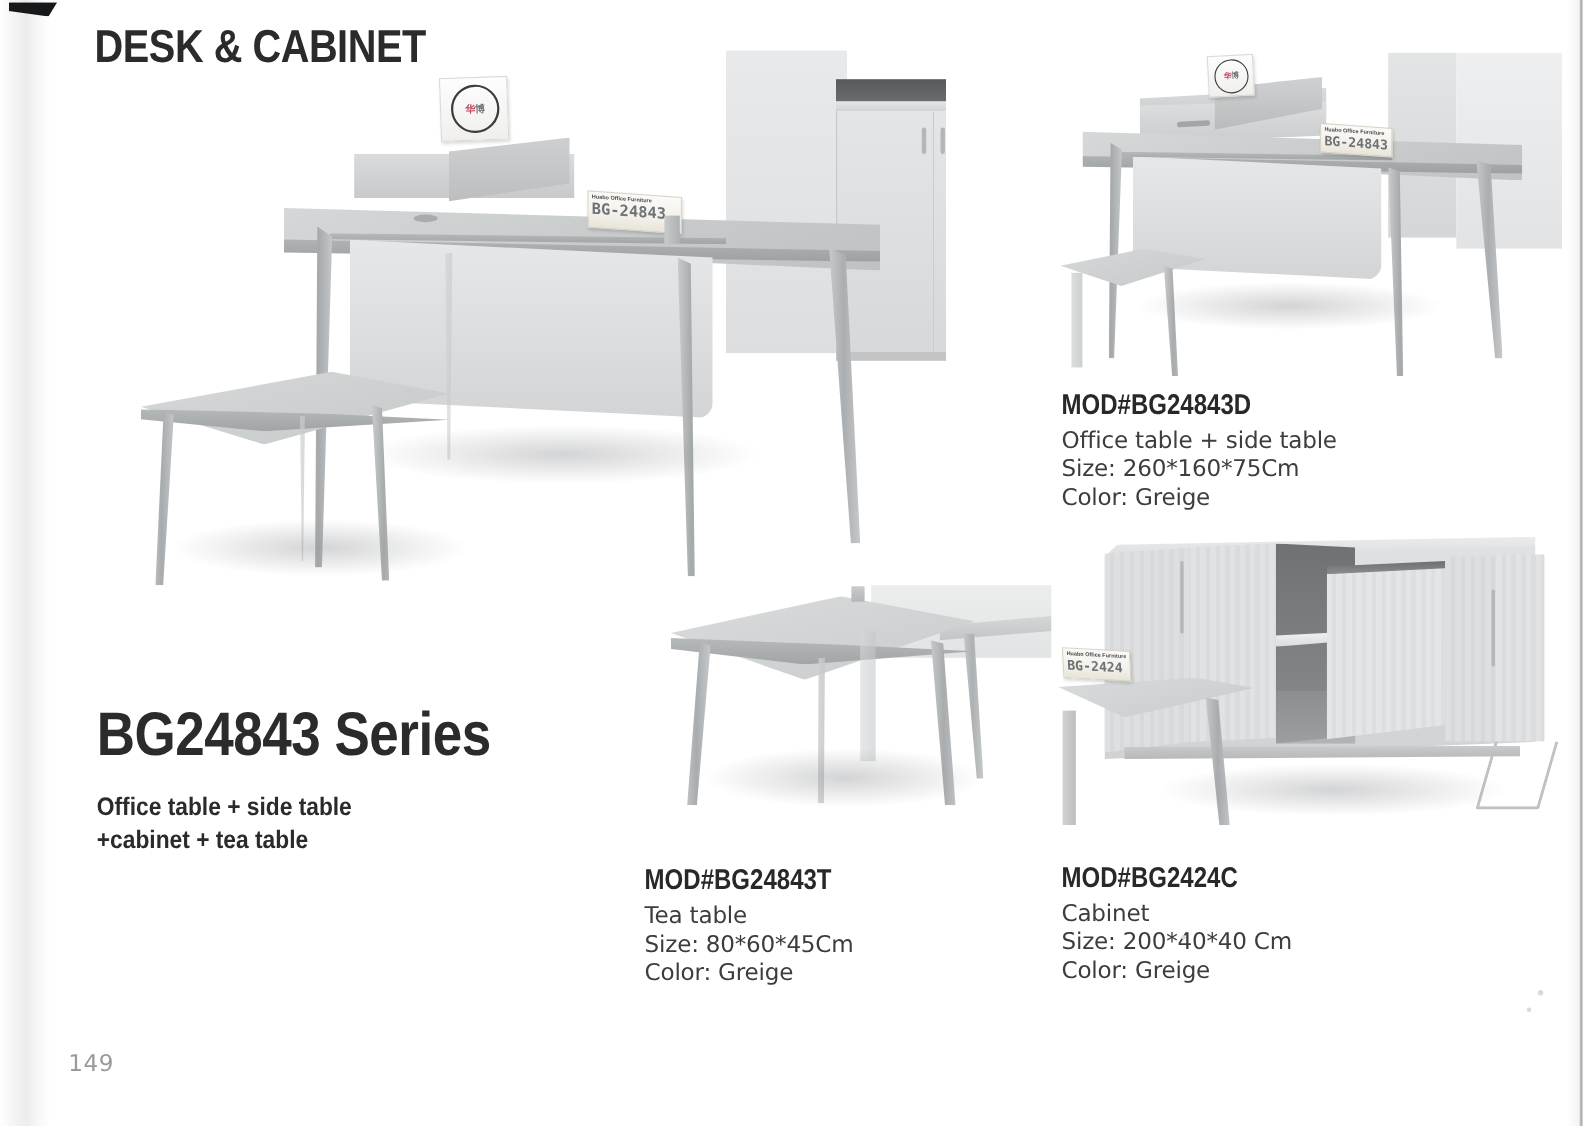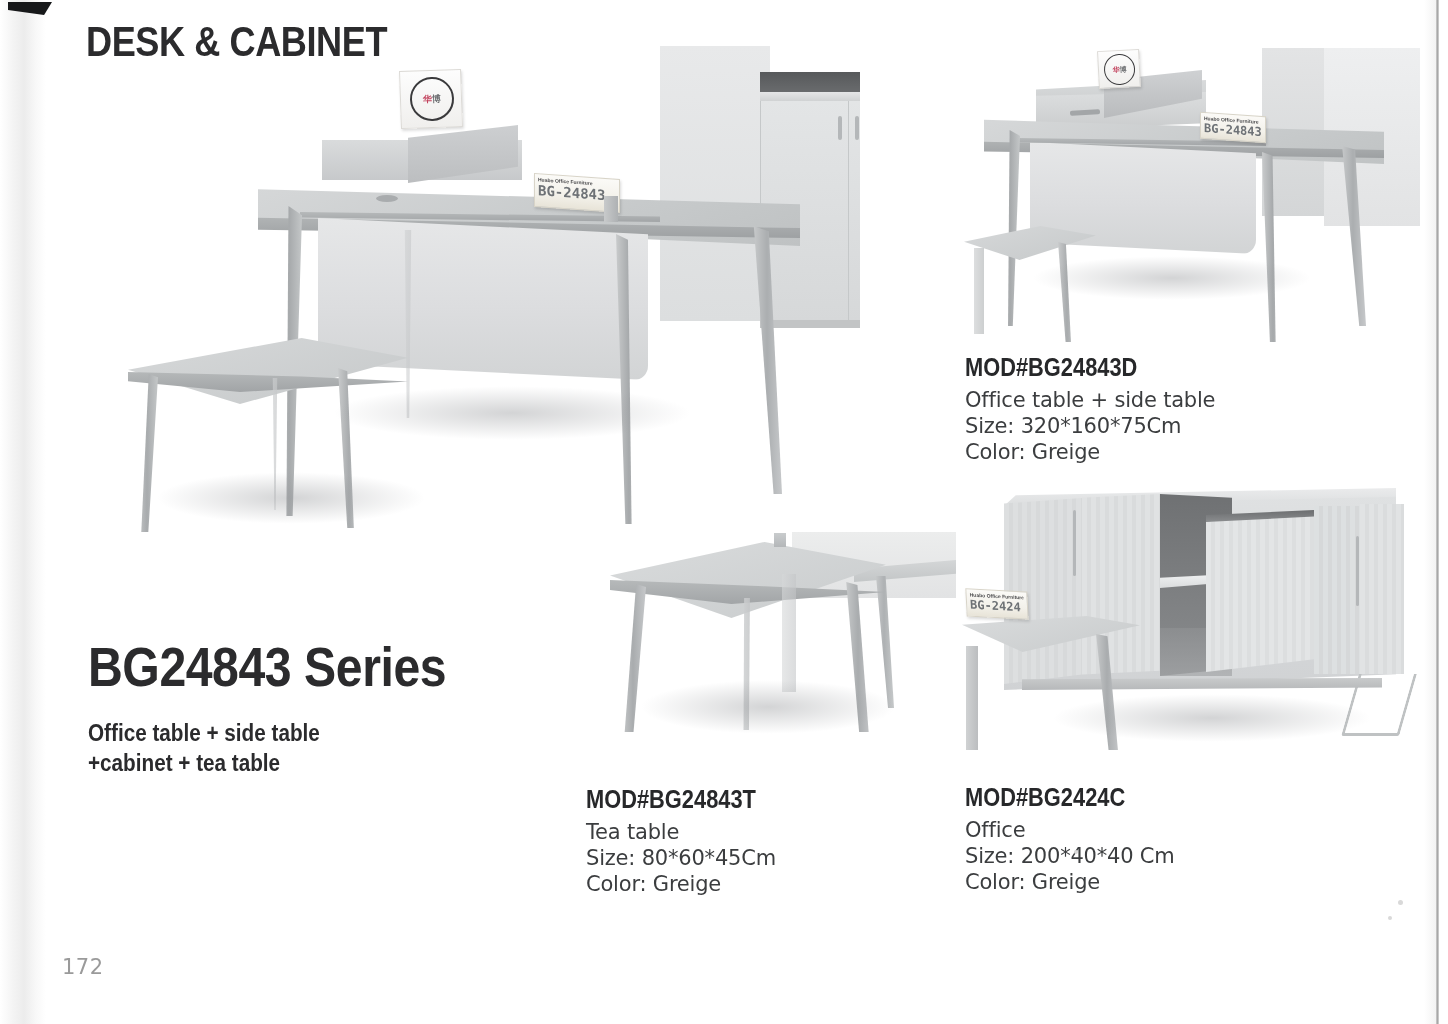--- a/index.html
+++ b/index.html
@@ -293,21 +293,21 @@
 
     <div class="label-card" style="left:238px; top:84px; width:66px; height:27px; transform:skewY(4deg);">
       <div class="label-head">Huabo Office Furniture</div>
       <div class="label-code" style="font-size:12px;">BG-24843</div>
     </div>
   </div>
 
   <div class="spec-block" id="spec-d">
     <div class="mod-code">MOD#BG24843D</div>
     <div class="mod-line">Office table + side table</div>
-    <div class="mod-line">Size: 320*160*75Cm</div>
+    <div class="mod-line">Size: 260*160*75Cm</div>
     <div class="mod-line">Color: Greige</div>
   </div>
 
   <div class="photo" style="left:586px; top:500px; width:370px; height:280px;">
 
     <div style="position:absolute; left:206px; top:32px; width:164px; height:66px;
                 background:linear-gradient(to bottom,#eceded,#e2e3e4);"></div>
     <div style="position:absolute; left:268px; top:60px; width:102px; height:22px;
                 background:linear-gradient(to bottom,#d4d6d7,#c3c6c7);
                 clip-path:polygon(0 40%,100% 0,100% 62%,0 100%);"></div>
@@ -406,32 +406,32 @@
     <div class="label-card" style="left:4px; top:102px; width:62px; height:28px; transform:skewY(6deg) rotate(-3deg);">
       <div class="label-head">Huabo Office Furniture</div>
       <div class="label-code" style="font-size:12px;">BG-2424</div>
     </div>
 
     <div class="shadow" style="left:90px; top:206px; width:320px; height:48px;"></div>
   </div>
 
   <div class="spec-block" id="spec-c">
     <div class="mod-code">MOD#BG2424C</div>
-    <div class="mod-line">Office</div>
+    <div class="mod-line">Cabinet</div>
     <div class="mod-line">Size: 200*40*40 Cm</div>
     <div class="mod-line">Color: Greige</div>
   </div>
 
   <div class="headline" id="page-title">DESK &amp; CABINET</div>
 
   <div class="headline" id="series-title">BG24843 Series</div>
   <div class="series-sub" id="series-sub1">Office table + side table</div>
   <div class="series-sub" id="series-sub2">+cabinet + tea table</div>
 
-  <div id="page-number">172</div>
+  <div id="page-number">149</div>
 
   <div class="scan-gutter-left"></div>
   <div class="scan-corner-mark"></div>
   <div class="scan-edge-right2"></div>
   <div class="scan-edge-right"></div>
   <div class="speck" style="left:1074px; top:850px; width:4px; height:4px;"></div>
   <div class="speck" style="left:1398px; top:900px; width:5px; height:5px;"></div>
   <div class="speck" style="left:1388px; top:916px; width:4px; height:4px;"></div>
 
 </div>

